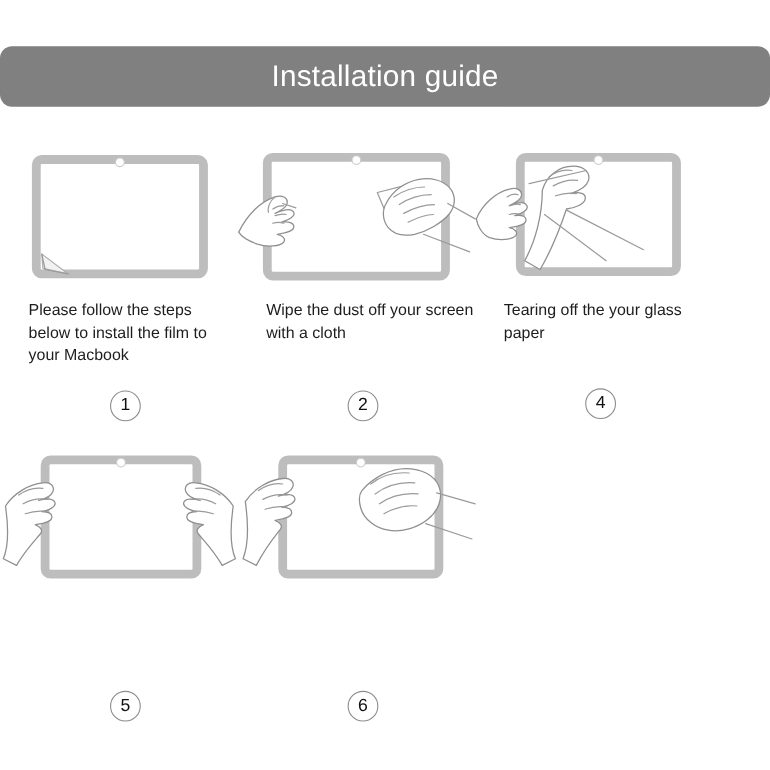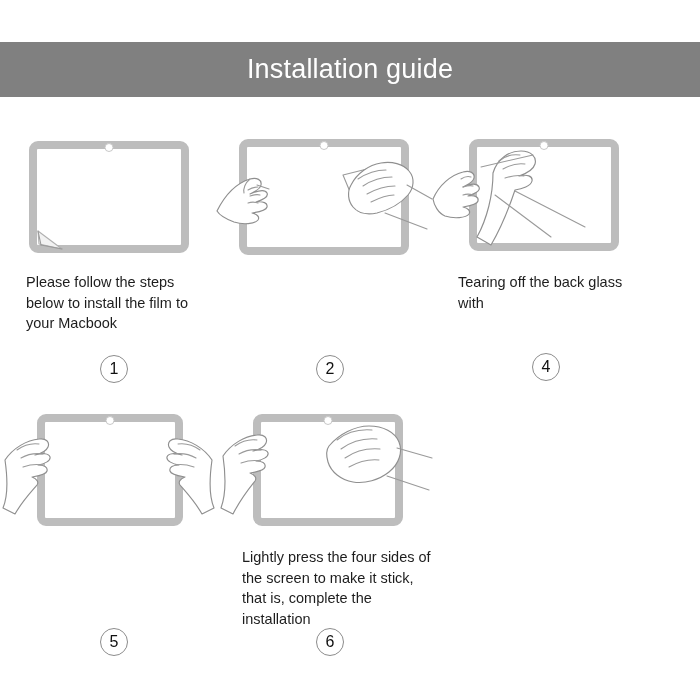--- a/index.html
+++ b/index.html
@@ -8,21 +8,21 @@
     background:#ffffff;
     font-family:"Liberation Sans", sans-serif;
     color:#1a1a1a;
     overflow:hidden;
     position:relative;
   }
   
   .header-band{
     position:absolute;left:0;top:42px;width:700px;height:55px;
     background:#808080;
-    display:flex;align-items:center;justify-content:center;
+    display:flex;align-items:center;justify-content:center;border-radius:11px;
   }
   .header-title{
     color:#ffffff;
     font-size:27px;
     font-weight:400;
     letter-spacing:.2px;
     line-height:1;
   }
   
   .steps-grid{
@@ -133,20 +133,21 @@
         <path d="M141 46 C150 40 160 37 169 37"></path>
         <path d="M146 53 C155 47 165 44 175 44"></path>
         <path d="M150 61 C159 56 169 53 178 53"></path>
         <path d="M154 69 C162 65 170 62 177 62"></path>
 
         <path class="arrowline" d="M190 52 L215 66"></path>
         <path class="arrowline" d="M168 80 L210 96"></path>
         <path class="arrowline" d="M40 52 L52 56"></path>
       </svg>
     </div>
+    <div class="step-text">Wipe the dust off your screen with a cloth</div>
     <div class="cell-num-abs" style="left:100px;top:250px;">
       <span>2</span>
     </div>
   </div>
 
 
   <div class="step-cell r2">
     <div class="illus">
       <div class="device" style="left:36px;top:6px;width:150px;height:112px;">
         <div class="camera-dot"></div>
@@ -168,21 +169,21 @@
                               L44 104 C54 86 60 62 60 40 Z"></path>
         <path d="M66 28 C72 23 80 21 87 22"></path>
         <path d="M70 36 C77 32 85 30 92 31"></path>
         <path d="M72 45 C78 43 85 42 91 43"></path>
 
         <path d="M48 34 L100 22"></path>
         <path d="M82 58 L152 94"></path>
         <path d="M62 62 L118 104"></path>
       </svg>
     </div>
-    <div class="step-text">Tearing off the back glass with</div>
+    <div class="step-text">Tearing off the your glass paper</div>
     <div class="cell-num-abs" style="left:100px;top:248px;">
       <span>4</span>
     </div>
   </div>
 
   <div class="step-cell r2 tall">
     <div class="illus">
       <div class="device" style="left:36px;top:6px;width:146px;height:112px;">
         <div class="camera-dot"></div>
       </div>
@@ -233,19 +234,18 @@
                               C124 72 114 64 111 54 C109 47 109 42 112 38 Z"></path>
         <path d="M120 32 C130 24 143 21 155 22"></path>
         <path d="M124 41 C135 33 148 30 160 31"></path>
         <path d="M128 50 C138 43 151 40 163 41"></path>
         <path d="M132 59 C141 54 152 51 162 52"></path>
 
         <path class="arrowline" d="M180 40 L215 50"></path>
         <path class="arrowline" d="M170 68 L212 82"></path>
       </svg>
     </div>
-    <div class="step-text">Lightly press the four sides of the screen to make it stick, that is, complete the installation</div>
     <div class="cell-num-abs" style="left:100px;top:248px;">
       <span>6</span>
     </div>
   </div>
 
 </div>
 
 </body></html>

